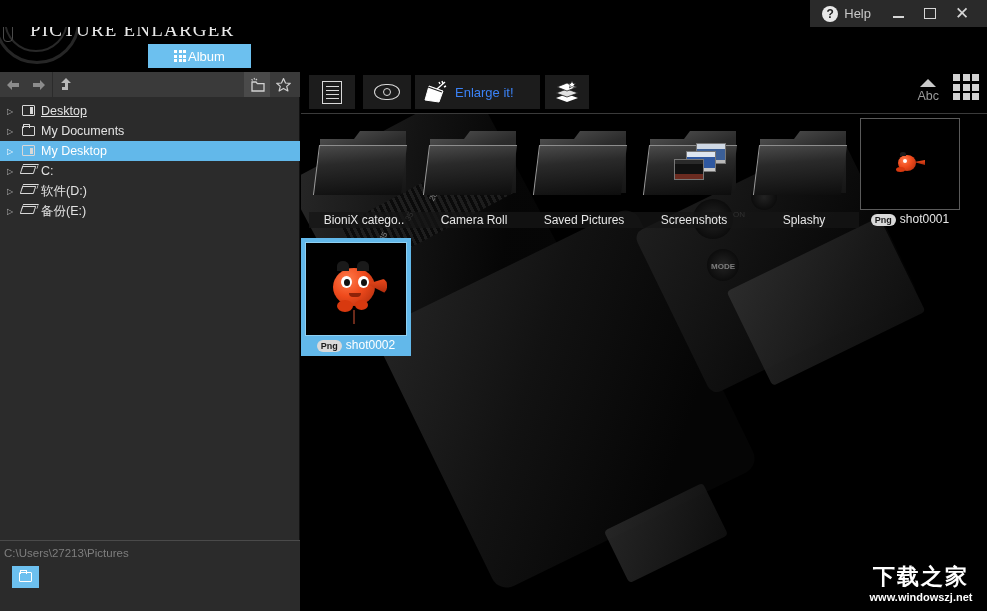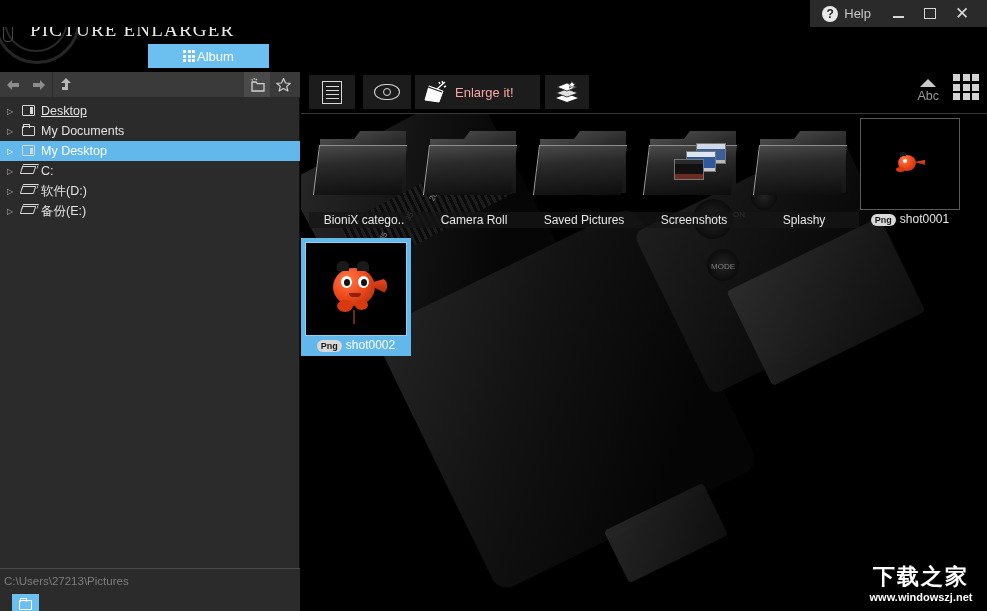--- a/index.html
+++ b/index.html
@@ -80,21 +80,21 @@
   .brand-sub {
     position: absolute; left: 30px; top: 19px;
     color: #e9e9e9; font-size: 19px; font-weight: 300;
     letter-spacing: 1.2px;
     font-family: Liberation Serif, serif;
   }
 
   
   .album-btn {
     position: absolute; left: 148px; top: 44px;
-    width: 121px; height: 24px;
+    width: 103px; height: 24px;
     background: #6cc0ef;
     display: flex; align-items: center; justify-content: center;
     gap: 2px;
     color: #ffffff; font-size: 13px;
     cursor: default;
   }
   .grid3 {
     display: grid; grid-template-columns: repeat(3, 3px);
     grid-template-rows: repeat(3, 3px); gap: 1.5px;
   }
@@ -157,21 +157,21 @@
     border:1.4px solid #d8d8d8; border-radius:1px;
     transform: skewX(-18deg);
   }
   .ico-disk::after {
     content:""; position:absolute; left:-1px; top:-3px; width:14px; height:4px;
     border:1.4px solid #d8d8d8; border-bottom:none; border-radius:1px 1px 0 0;
   }
   .underlined { text-decoration: underline; }
 
   .path-area {
-    position: absolute; left: 0; bottom: 0; width: 300px; height: 43px;
+    position: absolute; left: 0; bottom: 0; width: 300px; height: 71px;
     background: #2b2b2b; border-top: 1px solid #4a4a4a;
   }
   .path-text {
     position: absolute; left: 4px; top: 6px;
     color: #7e7e7e; font-size: 11.5px;
   }
   .folder-btn {
     position: absolute; left: 12px; top: 25px;
     width: 27px; height: 22px; background: #6cc0ef;
     display:flex; align-items:center; justify-content:center;
@@ -189,21 +189,21 @@
   .main-toolbar {
     position: absolute; left: 301px; top: 72px; width: 686px; height: 40px;
     background: #000;
   }
   .tb-item {
     position: absolute; top: 3px; height: 34px;
     background: #1c1c1c;
     display: flex; align-items: center; justify-content: center;
     cursor: default; color: #e0e0e0;
   }
-  .tb-label { font-size: 13px; padding-right: 12px; color:#fca5a5; }
+  .tb-label { font-size: 13px; padding-right: 12px; color:#3b82f6; }
 
   .ic-doc { width:20px; height:23px; border:1.6px solid #d9d9d9; position:relative; }
   .ic-doc i { position:absolute; left:3px; width:13px; height:1.6px; background:#d9d9d9; }
   .ic-eye { width:26px; height:16px; border:1.8px solid #d9d9d9; border-radius:50%/55%; position:relative; display:flex; align-items:center; justify-content:center;}
   .ic-eye i { width:8px; height:8px; border-radius:50%; border:1.8px solid #d9d9d9; display:block; }
   .ic-wand { position:relative; width:26px; height:24px; }
   .ic-stack { position:relative; width:26px; height:24px; }
 
   .tb-right {
     position: absolute; right: 8px; top: 2px;
@@ -566,21 +566,21 @@
       <div class="cam-body"></div>
       <div class="cam-top"></div>
       <div class="cam-lcd"></div>
       <div class="cam-dial" style="left:392px; top:85px; width:40px; height:40px;"></div>
       <div class="cam-dial" style="left:406px; top:135px; width:32px; height:32px;"></div>
       <div class="cam-dial" style="left:450px; top:70px; width:26px; height:26px;"></div>
       <div class="cam-dial" style="left:105px; top:530px; width:0; height:0;"></div>
       <div class="cam-shoe"></div>
       <div class="cam-txt" style="left:410px; top:100px;">OFF</div>
       <div class="cam-txt" style="left:432px; top:96px;">ON</div>
-      <div class="cam-txt" style="left:410px; top:148px;">MODE</div>
+      <div class="cam-txt" style="left:410px; top:148px;font-weight:bold;">MODE</div>
       <div class="cam-txt" style="left:58px; top:130px; transform:rotate(-60deg);">55</div>
       <div class="cam-txt" style="left:78px; top:118px; transform:rotate(-60deg);">45</div>
       <div class="cam-txt" style="left:104px; top:98px; transform:rotate(-60deg);">35</div>
       <div class="cam-txt" style="left:128px; top:78px; transform:rotate(-60deg);">28</div>
 
     </div>
 
     <div class="items">
 
       <div class="item folder" style="left:8px; top:4px;">

